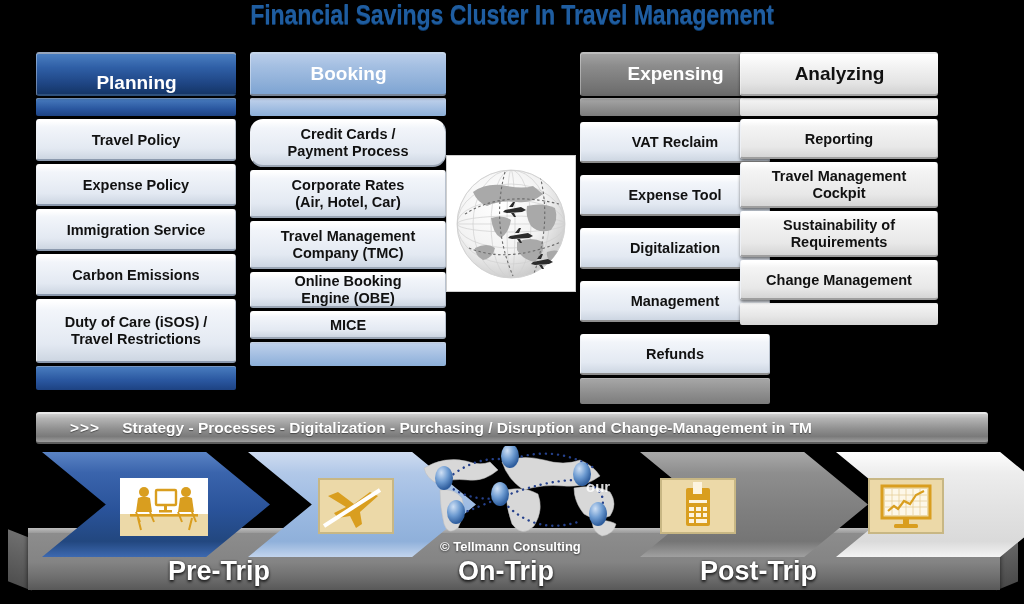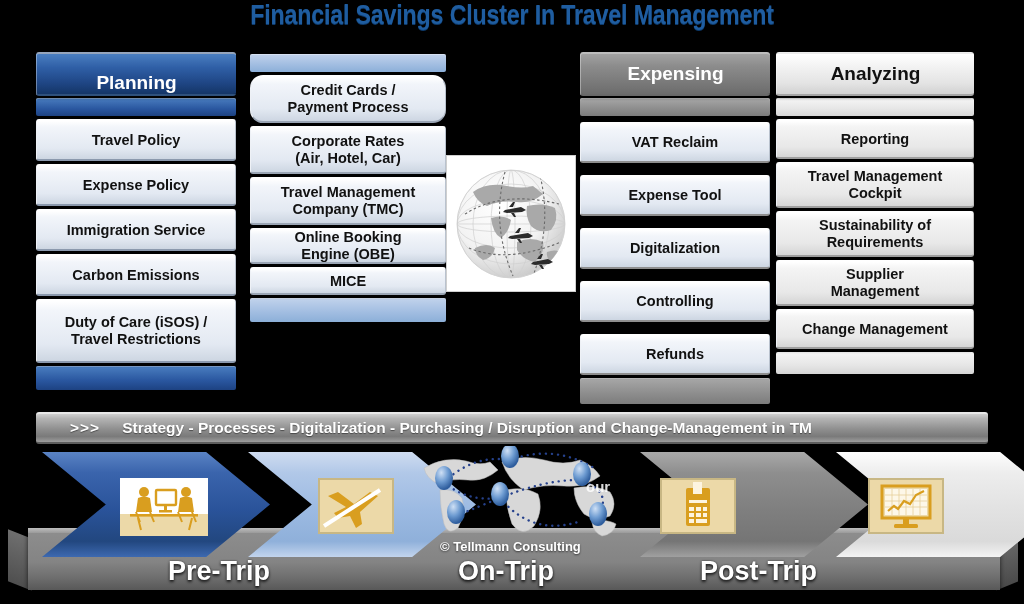--- a/index.html
+++ b/index.html
@@ -141,20 +141,23 @@
       </div>
     <div class="item" style="height:42px;">
         <span>Carbon Emissions</span>
       </div>
     <div class="item two" style="height:64px;white-space:pre-line;"><span>Duty of Care (iSOS) /
 Travel Restrictions</span></div>
     <div class="footstrip"></div>
   </div>
 
   <div class="col c-booking" id="col1" style="left:250px;width:196px;">
+    <div class="colhead">
+      <span>Booking</span>
+    </div>
     <div class="colstrip"></div>
     <div class="item two" style="height:48px;white-space:pre-line;border-radius:13px;"><span>Credit Cards /
 Payment Process</span></div>
     <div class="item two" style="height:48px;white-space:pre-line;"><span>Corporate Rates
 (Air, Hotel, Car)</span></div>
     <div class="item two" style="height:48px;white-space:pre-line;"><span>Travel Management
 Company (TMC)</span></div>
     <div class="item two" style="height:36px;white-space:pre-line;"><span>Online Booking
 Engine (OBE)</span></div>
     <div class="item" style="height:28px;">
@@ -216,42 +219,40 @@
     <div class="item" style="height:41px;margin-top:6px;">
         <span>VAT Reclaim</span>
       </div>
     <div class="item" style="height:41px;margin-top:12px;">
         <span>Expense Tool</span>
       </div>
     <div class="item" style="height:41px;margin-top:12px;">
         <span>Digitalization</span>
       </div>
     <div class="item" style="height:41px;margin-top:12px;">
-        <span>Controlling</span>
+        <span>Management</span>
       </div>
     <div class="item" style="height:41px;margin-top:12px;">
         <span>Refunds</span>
       </div>
     <div class="footstrip" style="height:26px;"></div>
   </div>
 
-  <div class="col c-analyzing" id="col3" style="left:776px;width:198px;">
+  <div class="col c-analyzing" id="col3" style="left:740px;width:198px;">
     <div class="colhead">
       <span>Analyzing</span>
     </div>
     <div class="colstrip"></div>
     <div class="item" style="height:40px;justify-content:center;">
         <span>Reporting</span>
       </div>
     <div class="item two" style="height:46px;white-space:pre-line;"><span>Travel Management
 Cockpit</span></div>
     <div class="item two" style="height:46px;white-space:pre-line;"><span>Sustainability of
 Requirements</span></div>
-    <div class="item two" style="height:46px;white-space:pre-line;"><span>Supplier
-Management</span></div>
     <div class="item" style="height:40px;">
         <span>Change Management</span>
       </div>
     <div class="footstrip" style="height:22px;"></div>
   </div>
 
   <div id="banner">
     <span class="arrows">&gt;&gt;&gt;</span>
     <span>Strategy - Processes - Digitalization - Purchasing / Disruption and Change-Management in TM</span>
   </div>

